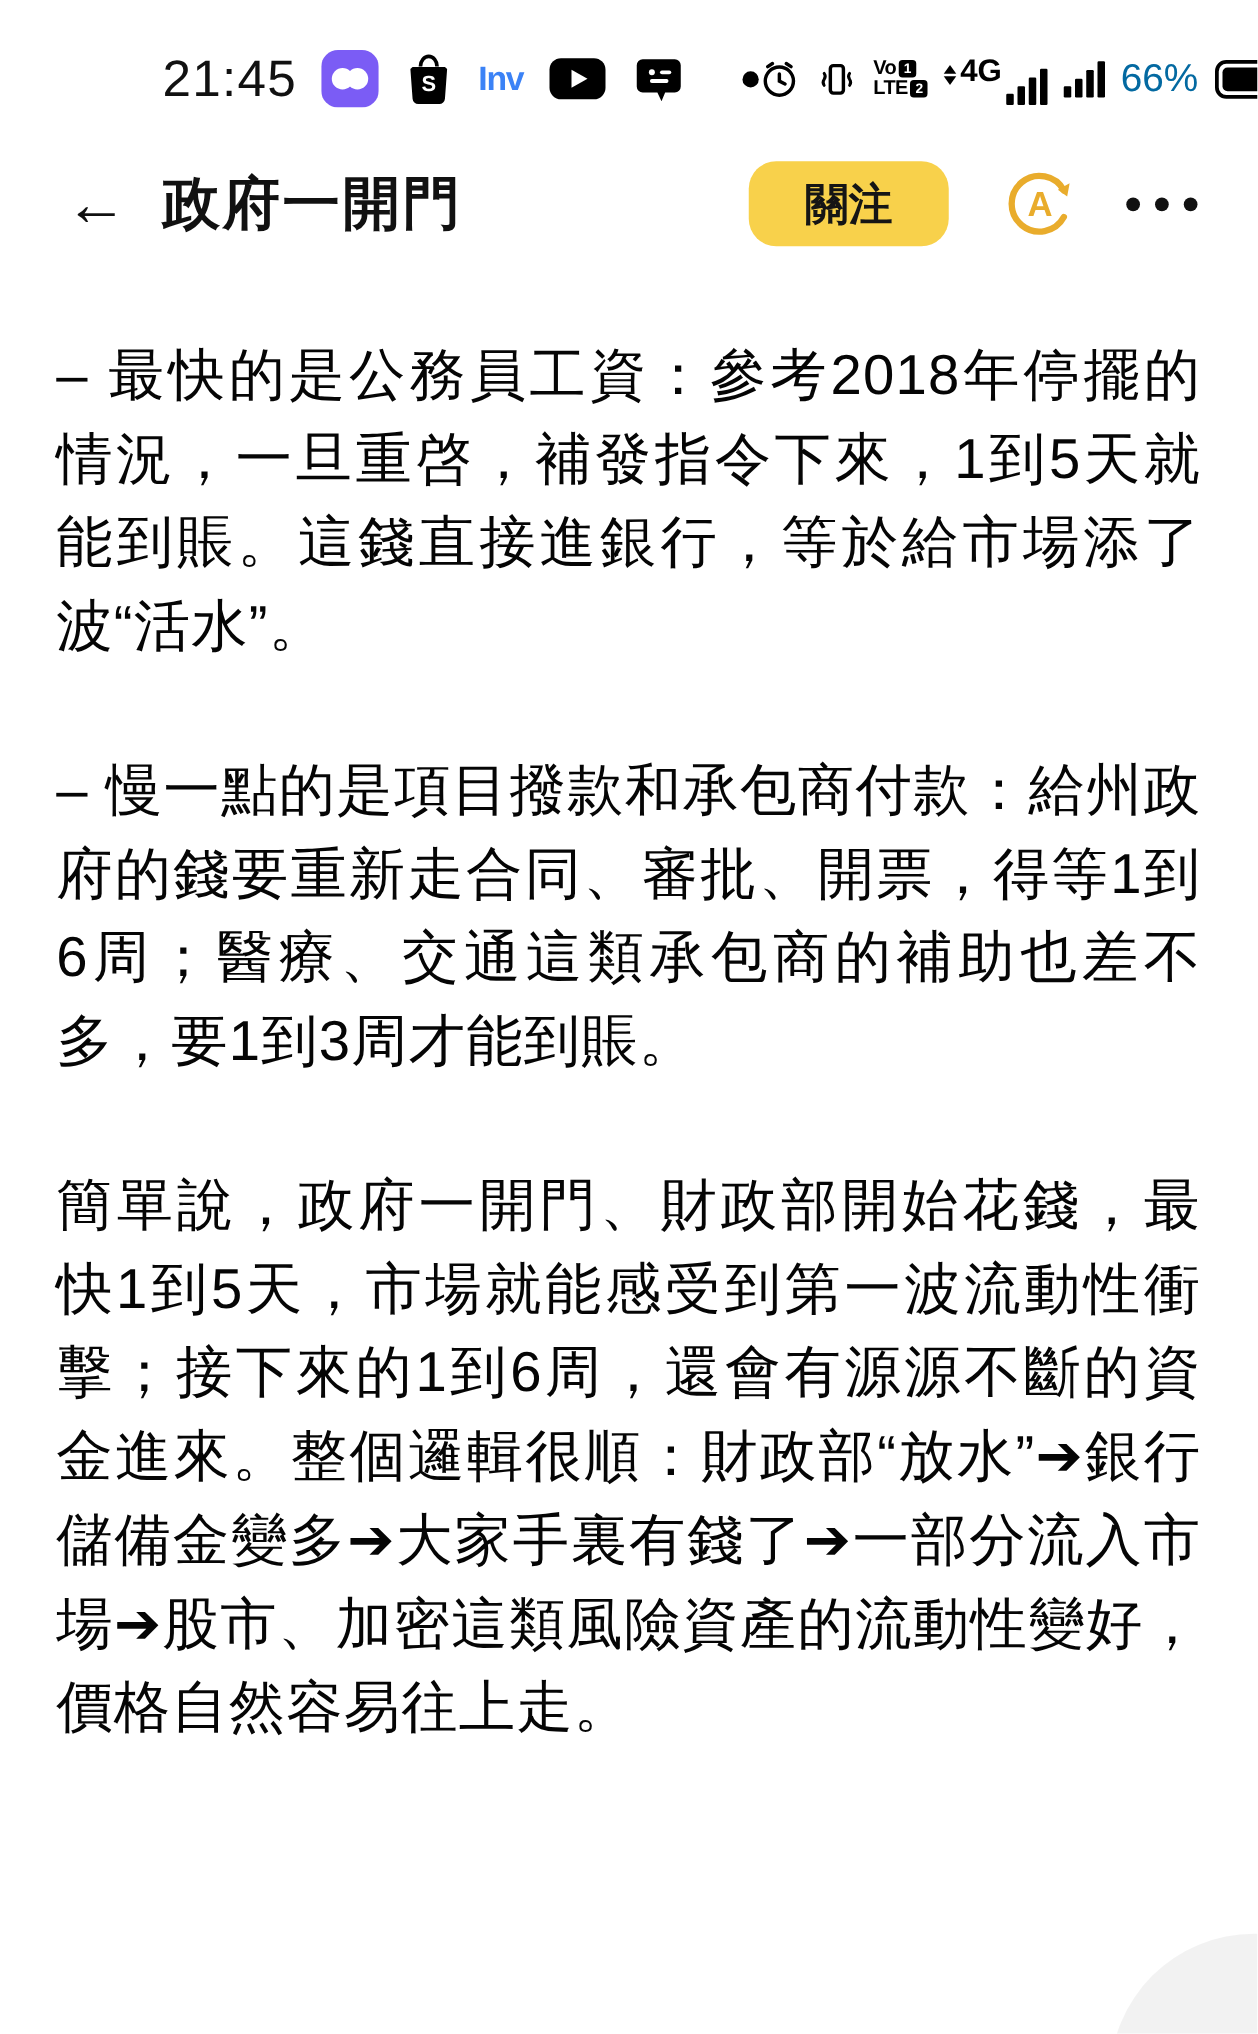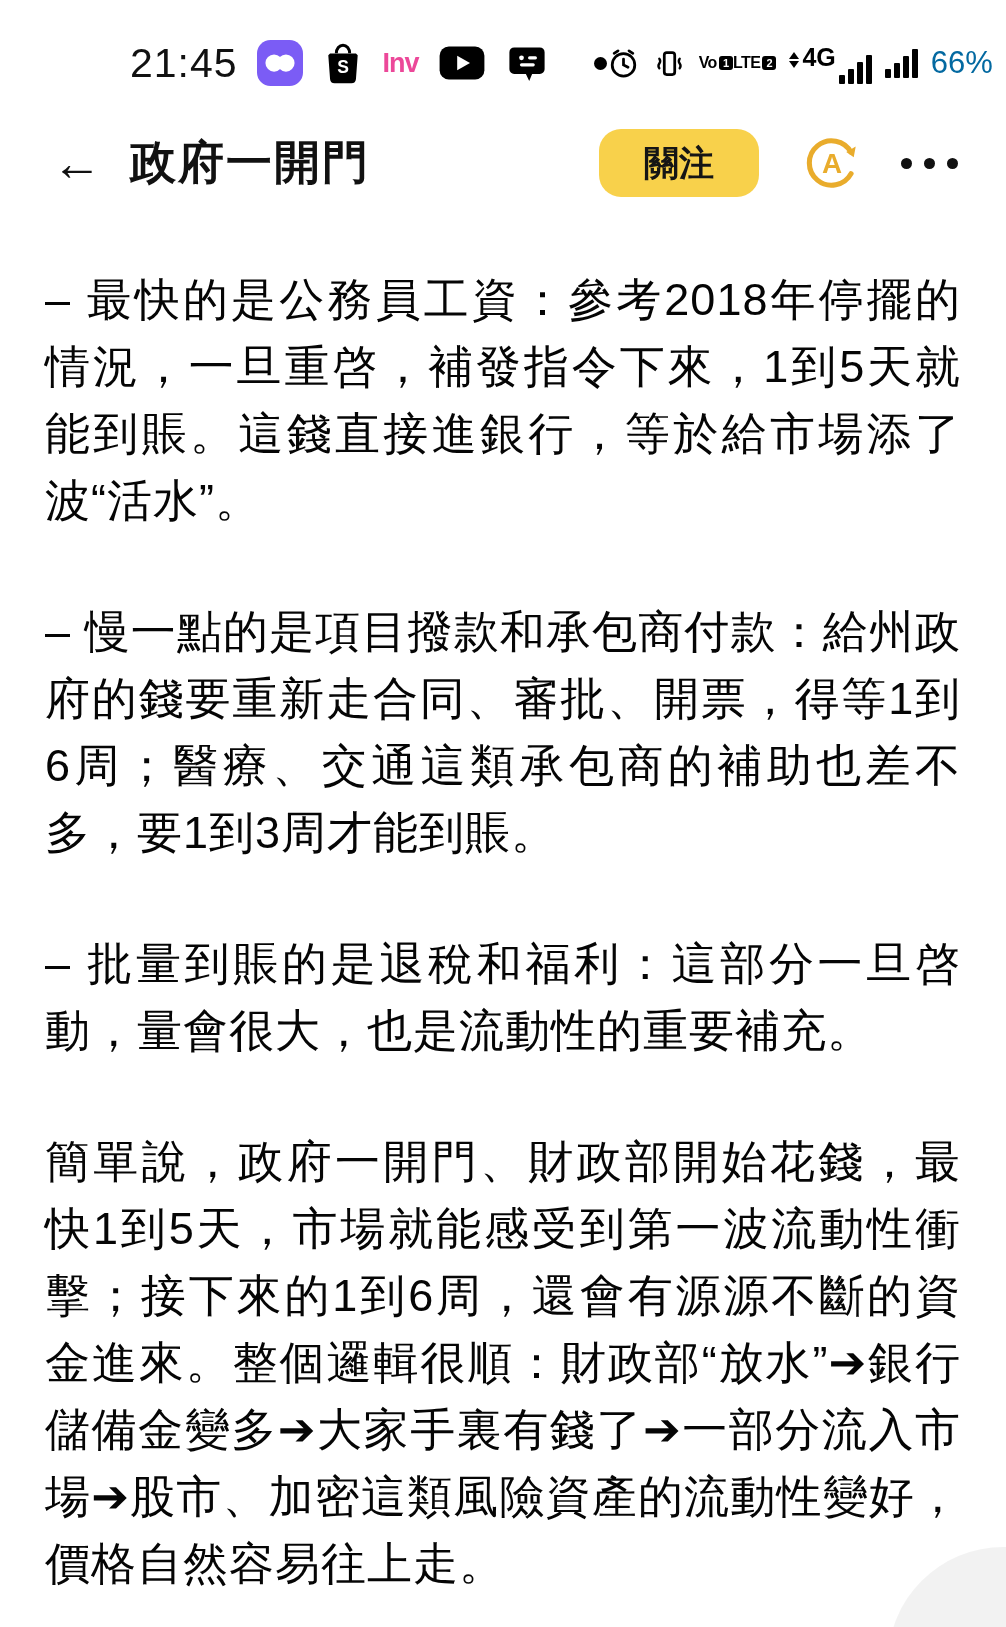--- a/index.html
+++ b/index.html
@@ -9,22 +9,22 @@
 
   
   .statusbar{position:absolute;top:34px;left:0;right:0;height:58px;display:flex;
              align-items:center;justify-content:space-between;padding:0 28px 0 130px;}
   .sb-left,.sb-right{display:flex;align-items:center;}
   .sb-left{gap:19px;}
   .sb-right{gap:13px;}
   .sb-time{font-size:41px;letter-spacing:1px;color:#111;}
   .sb-ico{display:inline-flex;align-items:center;justify-content:center;}
   .notif-dot{width:13px;height:13px;border-radius:50%;background:#000;margin-left:26px;}
-  .inv-label{font-size:27px;font-weight:700;color:#ec4899;letter-spacing:-1px;}
-  .volte{display:flex;flex-direction:row;line-height:16px;font-weight:700;font-size:16px;justify-content:center;}
+  .inv-label{font-size:27px;font-weight:700;color:#3b82f6;letter-spacing:-1px;}
+  .volte{display:flex;flex-direction:column;line-height:16px;font-weight:700;font-size:16px;justify-content:center;}
   .vrow{display:flex;align-items:center;gap:2px;letter-spacing:-0.5px;}
   .simbox{display:inline-flex;align-items:center;justify-content:center;width:14px;height:14px;
           background:#000;color:#fff;border-radius:3px;font-size:11px;font-style:normal;font-weight:700;}
   .net{display:flex;align-items:flex-end;gap:3px;}
   .updown{display:flex;flex-direction:column;gap:2px;margin-bottom:16px;}
   .tri-up{width:0;height:0;border-left:5px solid transparent;border-right:5px solid transparent;border-bottom:7px solid #000;}
   .tri-dn{width:0;height:0;border-left:5px solid transparent;border-right:5px solid transparent;border-top:7px solid #000;}
   .netlabel{font-size:25px;font-weight:700;margin-bottom:12px;}
   .bars{display:flex;align-items:flex-end;gap:3px;}
   .bars i{display:block;width:6px;background:#000;border-radius:1px;}
@@ -180,19 +180,18 @@
     <span class="dots">
       <i></i>
         <i></i>
         <i></i>
     </span>
   </div>
 
   <div class="article">
     <p>– 最快的是公務員工資：參考2018年停擺的情況，一旦重啓，補發指令下來，1到5天就能到賬。這錢直接進銀行，等於給市場添了波“活水”。</p>
     <p>– 慢一點的是項目撥款和承包商付款：給州政府的錢要重新走合同、審批、開票，得等1到6周；醫療、交通這類承包商的補助也差不多，要1到3周才能到賬。</p>
-    <p>– 批量到賬的是退稅和福利：這部分一旦啓動，量會很大，也是流動性的重要補充。</p>
     <p>簡單說，政府一開門、財政部開始花錢，最快1到5天，市場就能感受到第一波流動性衝擊；接下來的1到6周，還會有源源不斷的資金進來。整個邏輯很順：財政部“放水”➔銀行儲備金變多➔大家手裏有錢了➔一部分流入市場➔股市、加密這類風險資產的流動性變好，價格自然容易往上走。</p>
   </div>
 
   <div class="fab-faint"></div>
 
 </div>
 
 </body></html>

